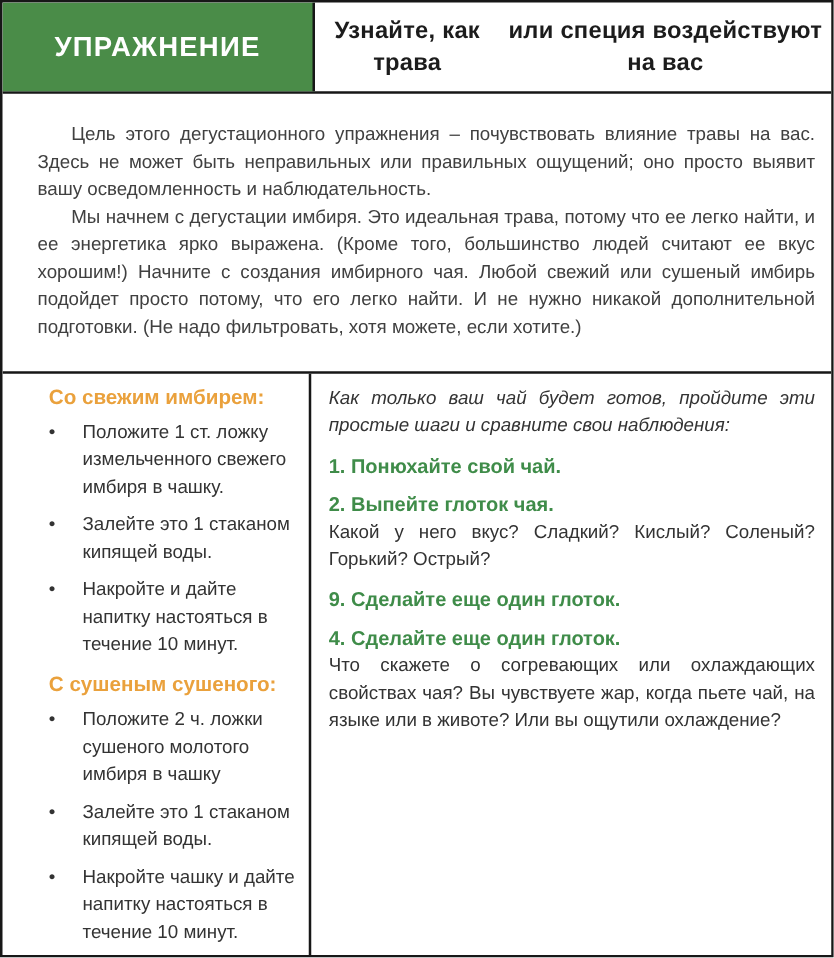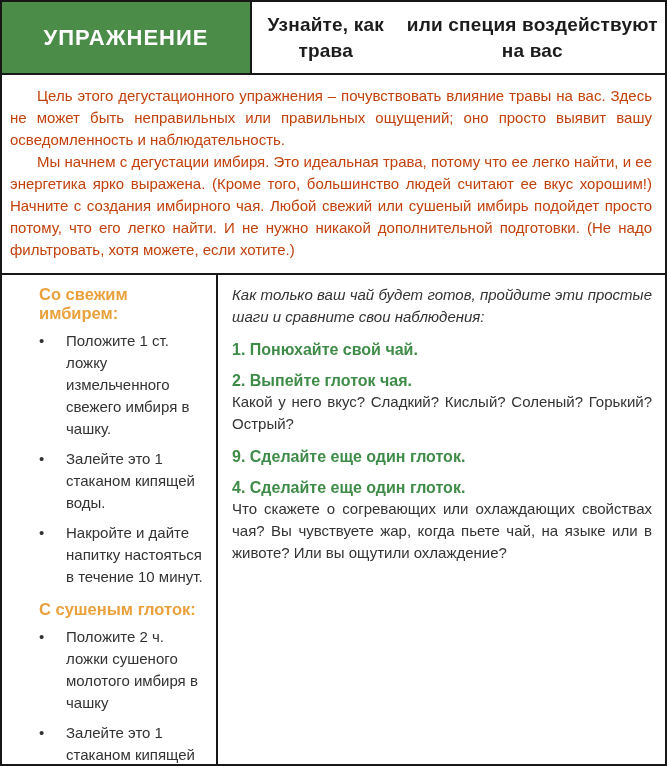--- a/index.html
+++ b/index.html
@@ -12,20 +12,21 @@
     position: relative;
     width: 667px;
     height: 766px;
     box-sizing: border-box;
     border: 2px solid #171717;
     background: #ffffff;
     overflow: hidden;
     display: flex;
     flex-direction: column;
     color: #2e2e2e;
+    gap: 12px;
   }
   
   .header {
     display: flex;
     height: 71px;
     flex-shrink: 0;
     border-bottom: 2px solid #171717;
   }
   .badge {
     width: 250px;
@@ -49,40 +50,40 @@
     text-align: center;
     color: #1c1c1c;
     font-size: 19px;
     font-weight: 700;
     line-height: 26px;
     letter-spacing: 0.2px;
   }
   
   .intro {
     flex-shrink: 0;
-    padding: 10px 13px 12px 8px;
+    padding: 10px 13px 12px 28px;
     font-size: 15px;
     font-weight: 300;
     line-height: 22px;
     text-align: justify;
-    color: #c2410c;
+    color: #404040;
   }
   .intro p {
     margin: 0;
     text-indent: 27px;
   }
   
   .columns {
     flex: 1;
     display: flex;
     border-top: 2px solid #171717;
     min-height: 0;
   }
   .col-left {
-    width: 216px;
+    width: 247px;
     box-sizing: border-box;
     border-right: 2px solid #171717;
     padding: 10px 8px 8px 37px;
     flex-shrink: 0;
   }
   .col-left h3 {
     margin: 0 0 7px 0;
     font-size: 16.5px;
     font-weight: 700;
     color: #eaa13c;
@@ -169,21 +170,21 @@
         <li>
           <span class="bullet">•</span>
           <span>Залейте это 1 стаканом кипящей воды.</span>
         </li>
         <li>
           <span class="bullet">•</span>
           <span>Накройте и дайте напитку настояться в течение 10 минут.</span>
         </li>
       </ul>
 
-      <h3 class="second">С сушеным глоток:</h3>
+      <h3 class="second">С сушеным сушеного:</h3>
       <ul>
         <li>
           <span class="bullet">•</span>
           <span>Положите 2 ч. ложки сушеного молотого имбиря в чашку</span>
         </li>
         <li>
           <span class="bullet">•</span>
           <span>Залейте это 1 стаканом кипящей воды.</span>
         </li>
         <li>

